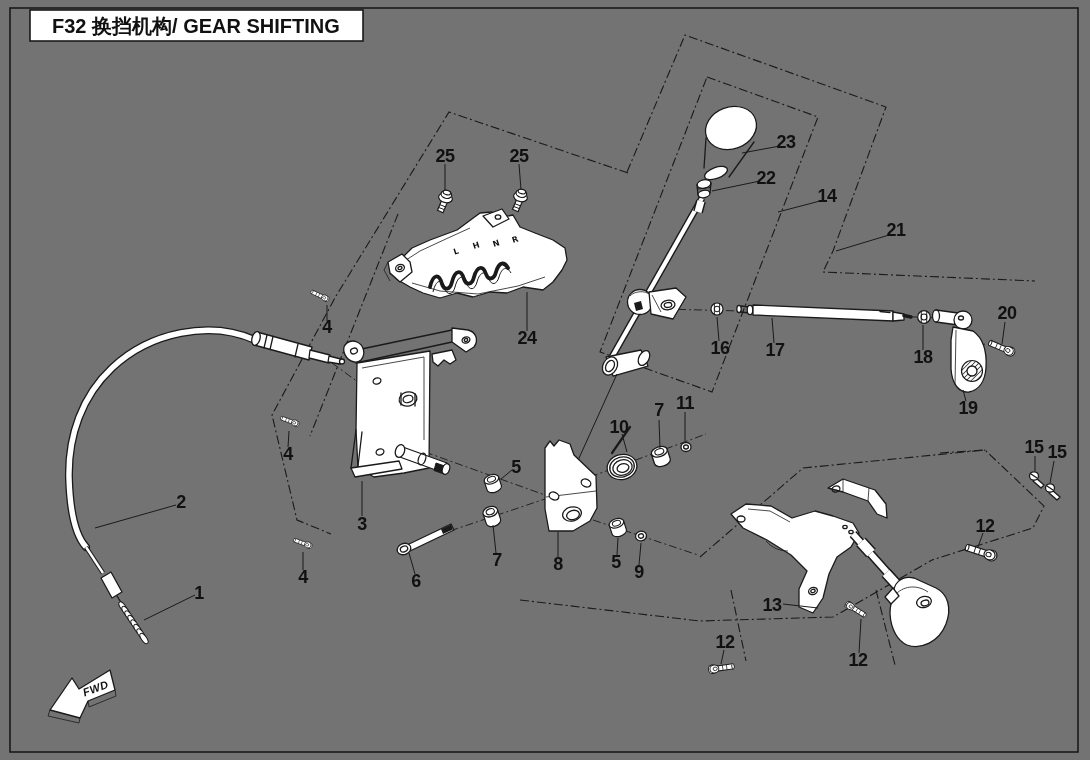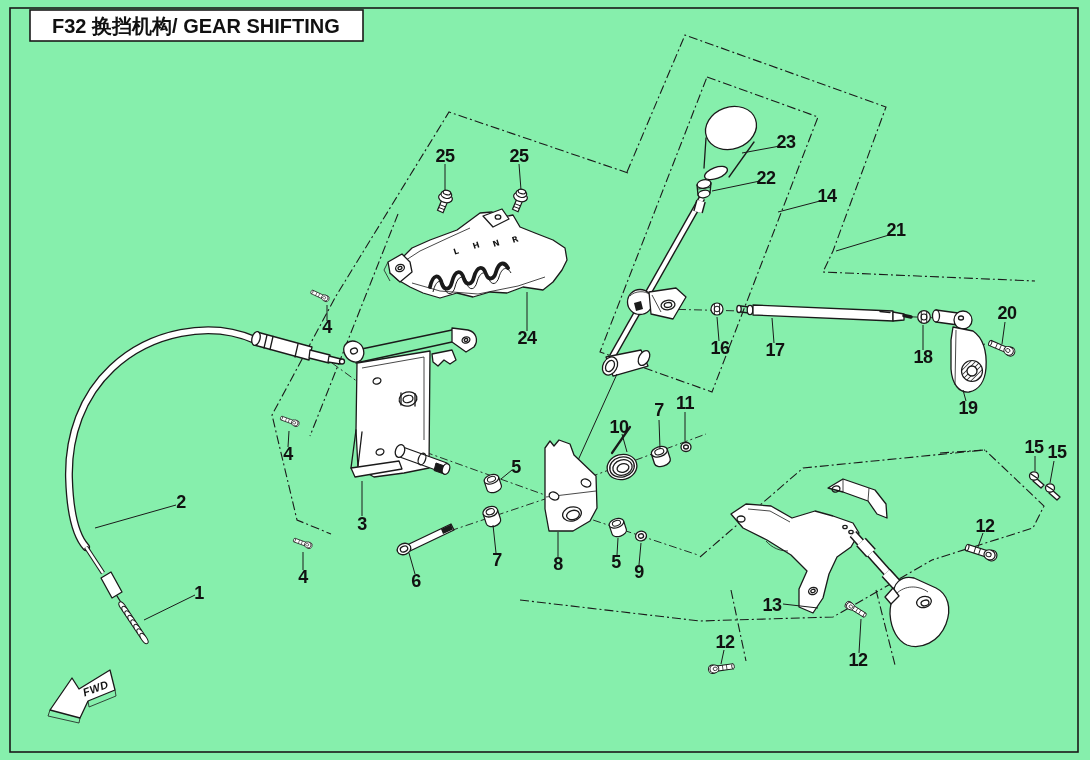--- a/index.html
+++ b/index.html
@@ -1,16 +1,16 @@
 <!DOCTYPE html>
 <html><head>
 <meta charset="utf-8">
 <style>
   html,body{margin:0;padding:0;background:#fff;}
-  .stage{position:relative;width:1090px;height:760px;background:#86efac;overflow:hidden;
+  .stage{position:relative;width:1090px;height:760px;background:#737373;overflow:hidden;
          font-family:"Liberation Sans",sans-serif;}
   svg{display:block}
   .lbl{font-family:"Liberation Sans","DejaVu Sans",sans-serif;font-weight:bold;font-size:18px;
        fill:#111;text-anchor:middle;letter-spacing:-0.5px;}
   .ttl{font-family:"Liberation Sans","DejaVu Sans",sans-serif;font-weight:bold;font-size:20px;fill:#111;}
   .gl {font-family:"DejaVu Sans",sans-serif;font-weight:bold;font-size:8px;fill:#111;text-anchor:middle;}
   .fwd{font-family:"Liberation Sans","DejaVu Sans",sans-serif;font-weight:bold;font-style:italic;
        font-size:11px;fill:#111;text-anchor:middle;letter-spacing:0.5px;}
   .ln  {stroke:#1a1a1a;fill:none;stroke-width:1.3;stroke-linejoin:round;stroke-linecap:round;}
   .lnw {stroke:#1a1a1a;fill:#fff;stroke-width:1.3;stroke-linejoin:round;}

